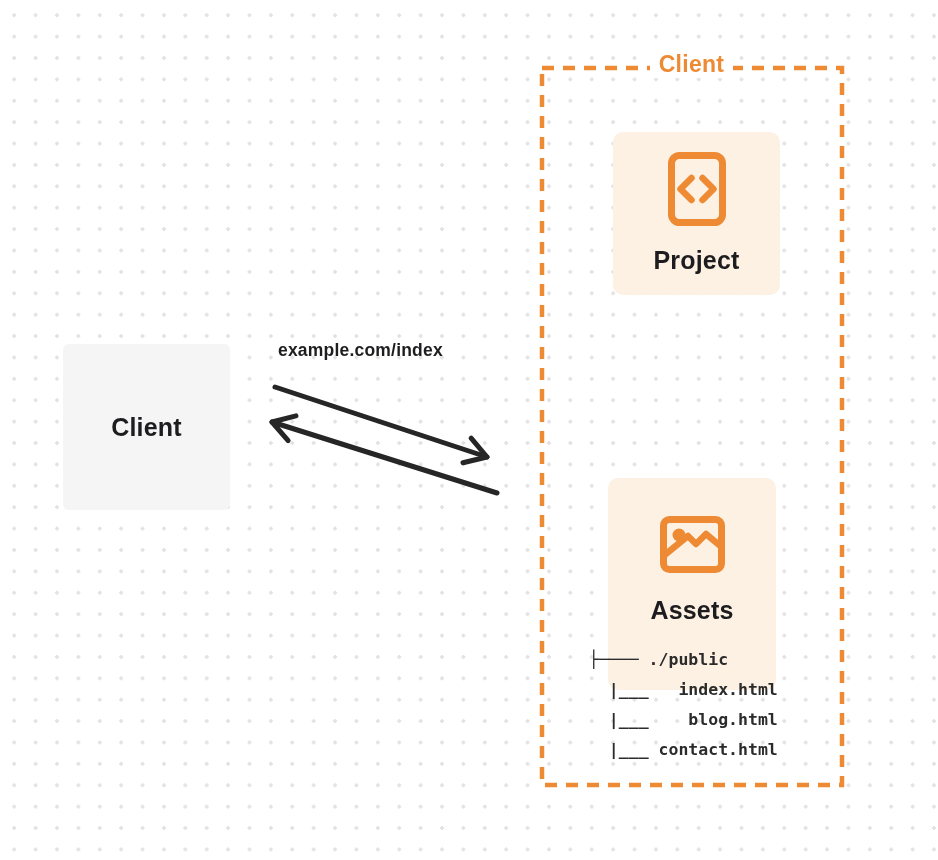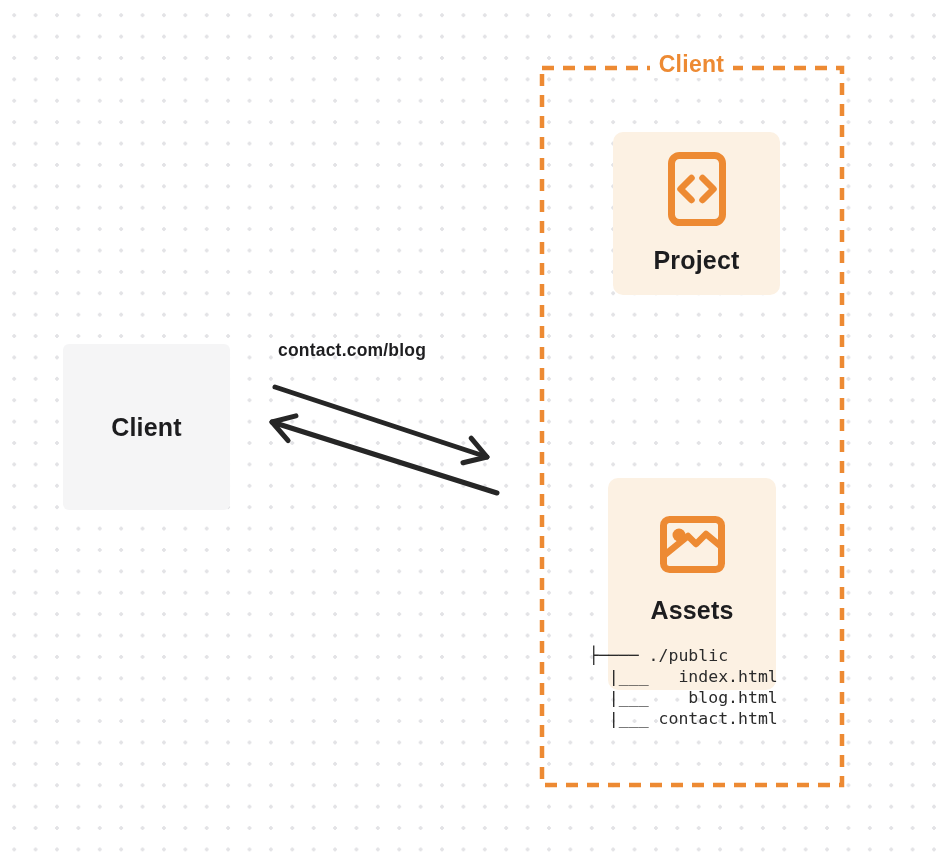--- a/index.html
+++ b/index.html
@@ -66,35 +66,35 @@
   .worker-card { left: 613px; top: 132px; width: 167px; height: 163px; padding-top: 20px; }
   .worker-card .card-label { margin-top: 20px; }
   .assets-card { left: 608px; top: 478px; width: 168px; height: 212px; padding-top: 38px; }
   .assets-card .card-label { margin-top: 23px; }
 
   
   .file-tree {
     position: absolute;
     left: 589px; top: 645px;
     font-family: "DejaVu Sans Mono", "Liberation Mono", monospace;
-    font-size: 16.5px; line-height: 21px; font-weight: 400;
+    font-size: 16.5px; line-height: 30px; font-weight: 700;
     color: #2b2b2b;
     white-space: pre;
   }
 </style>
 </head>
 <body>
 
 <div class="canvas">
 
   <div class="client-box">
     <div class="label">Client</div>
   </div>
 
-  <div class="request-label">contact.com/blog</div>
+  <div class="request-label">example.com/index</div>
 
   <svg class="arrows-svg" width="938" height="860" viewBox="0 0 938 860">
     <defs>
       <marker id="arrowhead" markerUnits="userSpaceOnUse" markerWidth="36" markerHeight="36" refX="28" refY="18" orient="auto">
         <path d="M7,5 L28,18 L7,31" fill="none" stroke="#262626" stroke-width="5" stroke-linecap="round" stroke-linejoin="round"></path>
       </marker>
     </defs>
     <path d="M275,387 L487,457" fill="none" stroke="#262626" stroke-width="5" stroke-linecap="round" marker-end="url(#arrowhead)"></path>
     <path d="M497,493 L272,422" fill="none" stroke="#262626" stroke-width="5" stroke-linecap="round" marker-end="url(#arrowhead)"></path>
   </svg>

